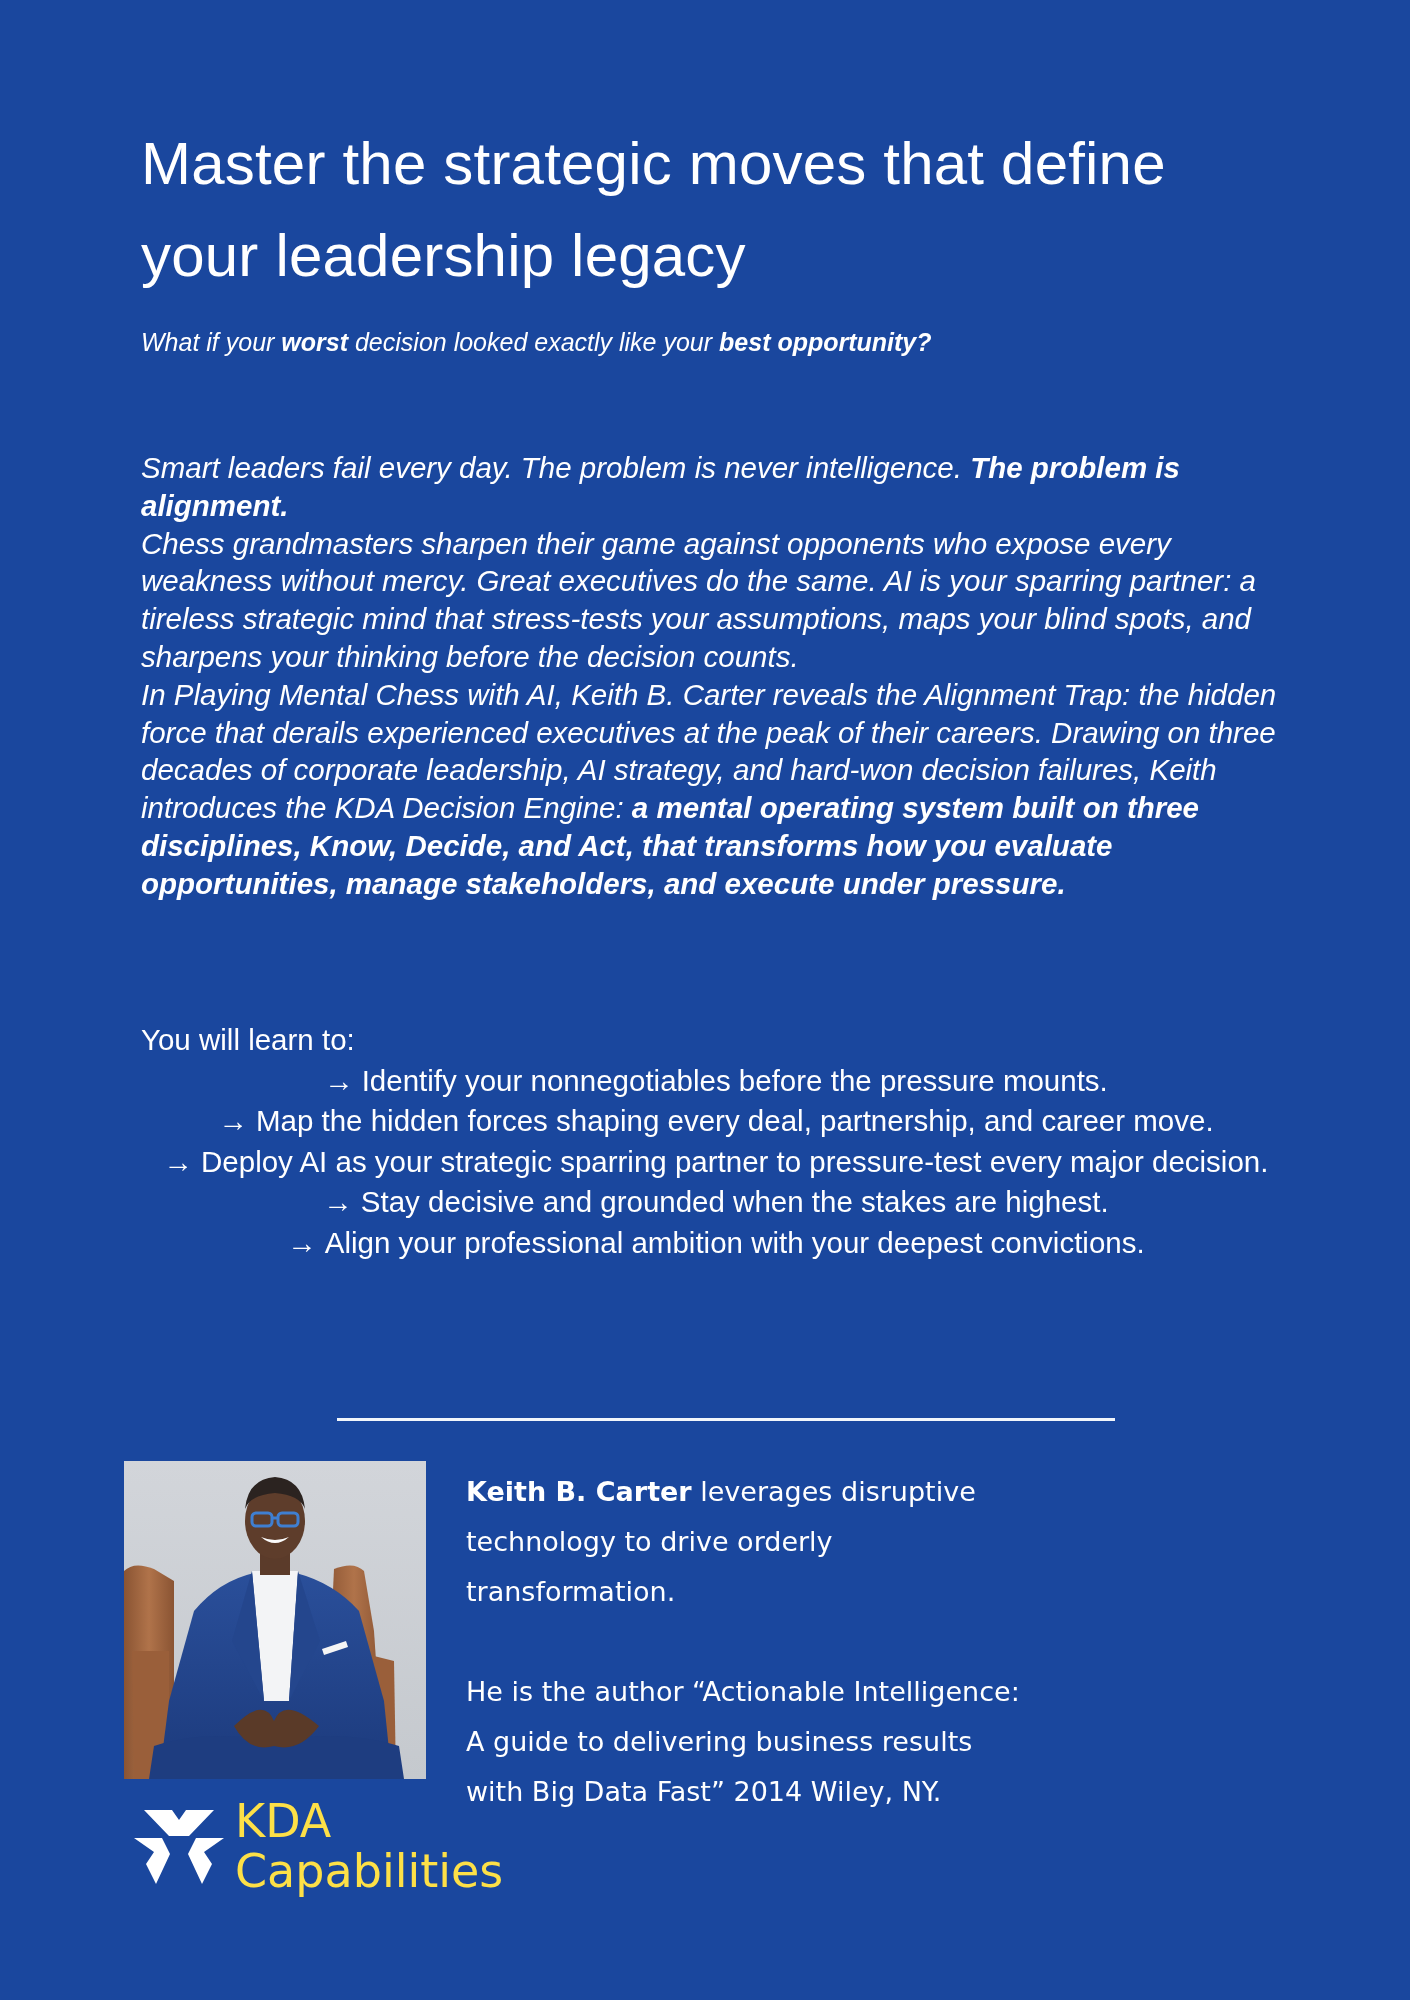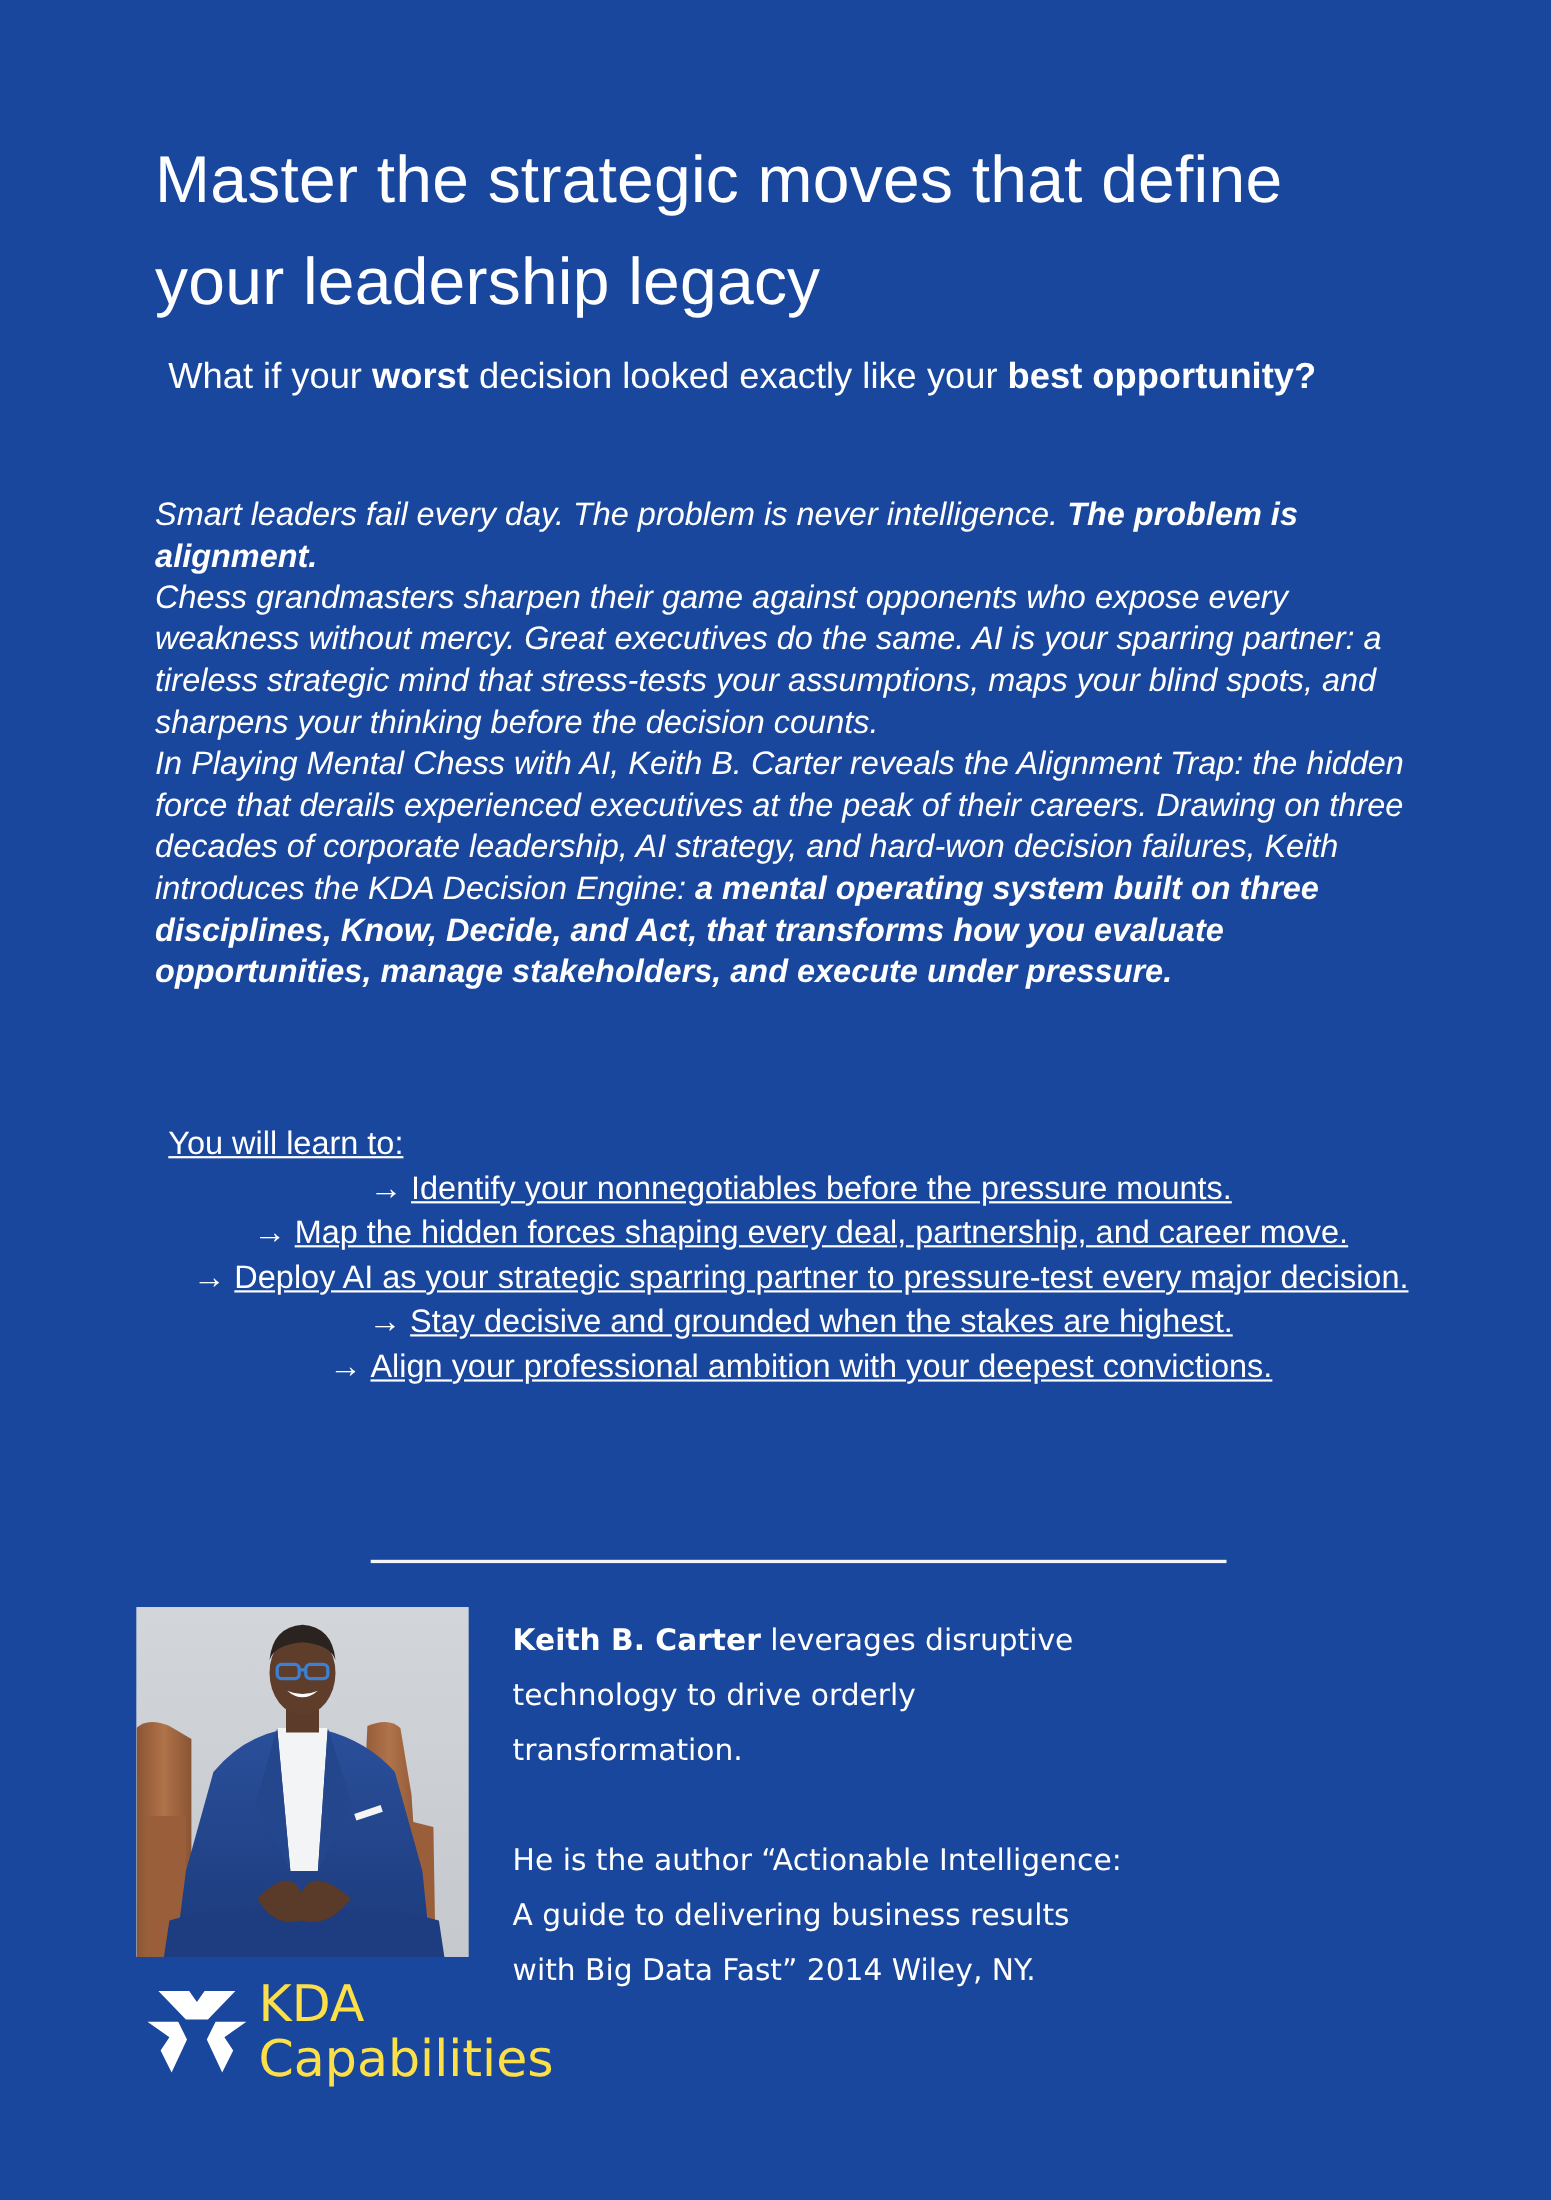--- a/index.html
+++ b/index.html
@@ -27,47 +27,47 @@
       top: 118px;
       width: 1150px;
       font-size: 60px;
       line-height: 92px;
       font-weight: normal;
       margin: 0;
       letter-spacing: 0.2px;
     }
     .hook {
       position: absolute;
-      left: 12px;
+      left: 0;
       top: 320px;
       width: 1140px;
-      font-size: 33px;
+      font-size: 25px;
       line-height: 44px;
       margin: 0;
+      font-style: italic;
     }
     .body-block {
       position: absolute;
       left: 0;
       top: 449px;
       width: 1150px;
       font-size: 29.5px;
       line-height: 37.8px;
     }
     .body-block p {
       margin: 0;
       font-style: italic;
     }
     .learn-block {
       position: absolute;
-      left: 12px;
+      left: 0;
       top: 1020px;
       width: 1150px;
       font-size: 29.5px;
       line-height: 40.5px;
-      text-decoration: underline;
     }
     .learn-block p, .learn-block li {
       margin: 0;
     }
     .learn-block ul {
       list-style: none;
       margin: 0;
       padding: 0;
       text-align: center;
     }

